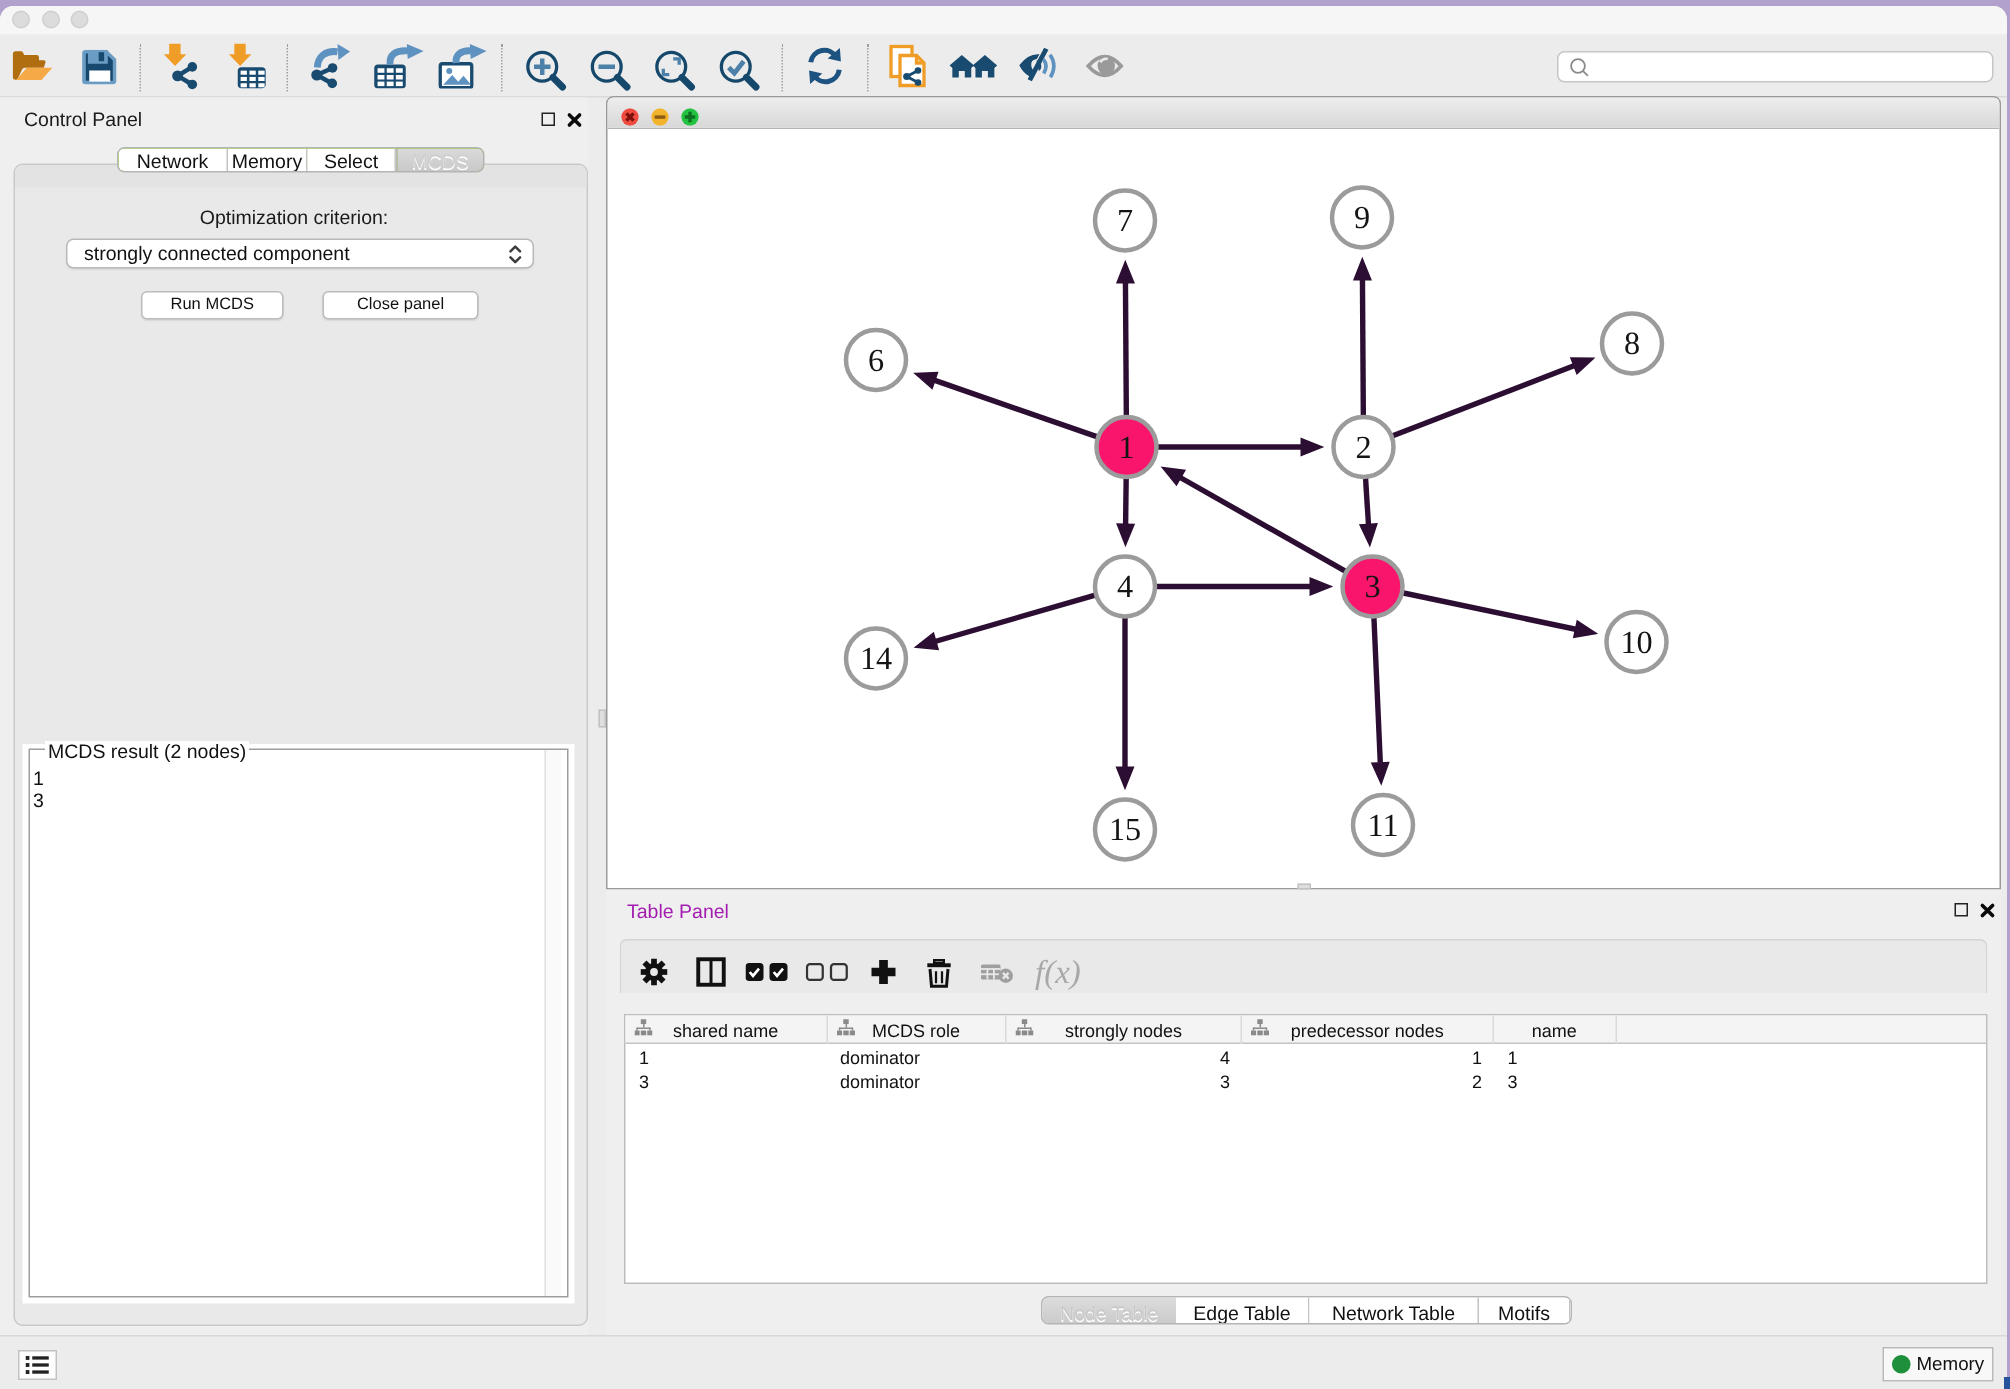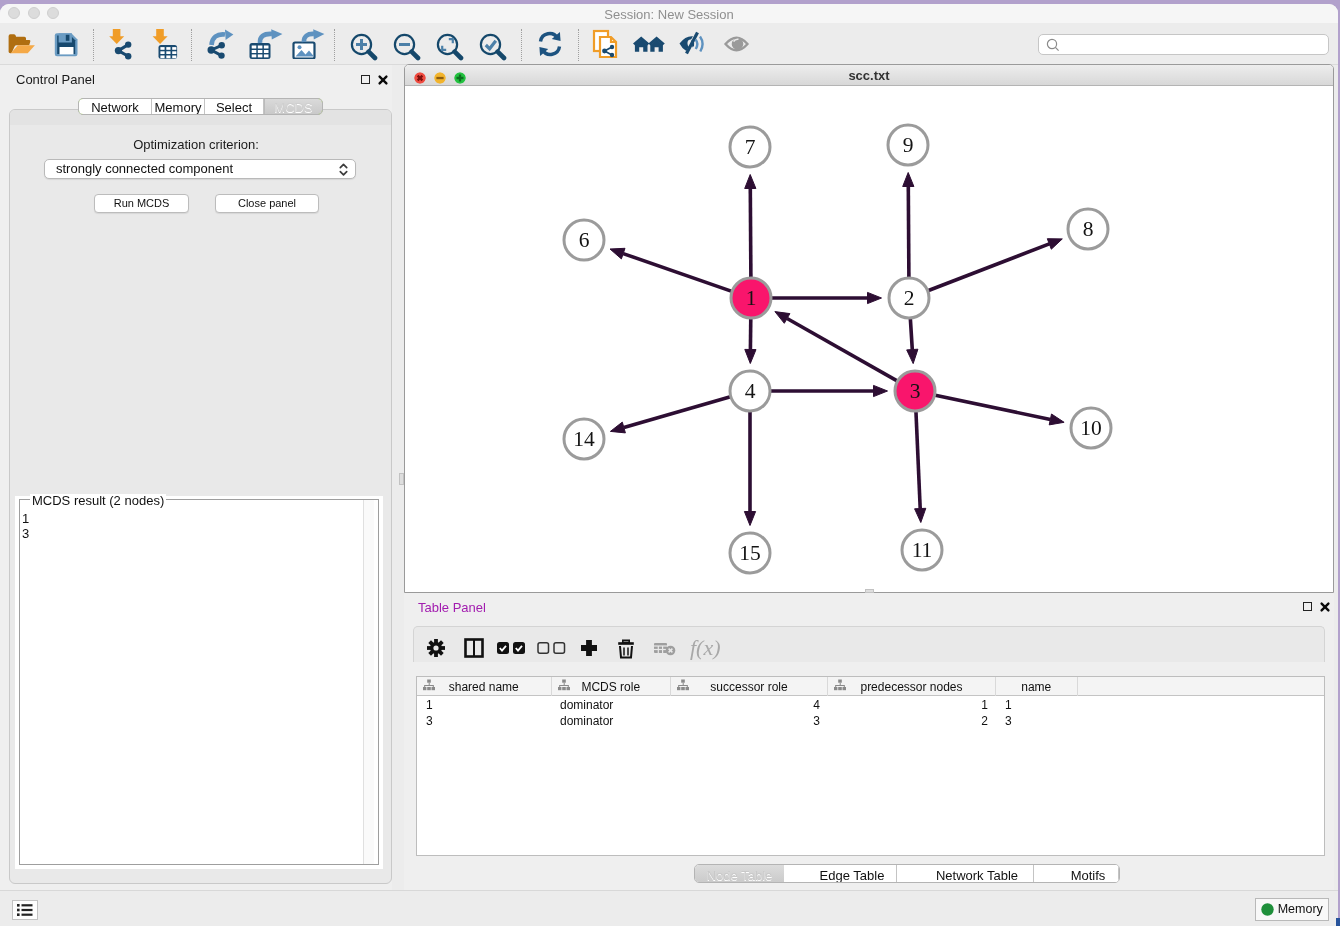--- a/index.html
+++ b/index.html
@@ -37,36 +37,35 @@
 #graph { position:absolute; left:0; top:22px; }
 
 #tpanel { position:absolute; left:404px; top:589px; width:930px; height:297px; background:#efefef; }
 #tptitle { position:absolute; left:14px; top:7px; font-size:13px; color:#a21caf; }
 #ttoolbar { position:absolute; left:9px; top:33px; width:912px; height:36px; background:#e9e9e9; border:1px solid #d4d4d4; border-radius:5px 5px 0 0; border-bottom:none;}
 #ttable { position:absolute; left:12px; top:83px; width:909px; height:180px; background:#fff; border:1px solid #bdbdbd; }
 #thead { position:absolute; left:0; top:0; width:100%; height:19px; background:#f4f4f4; border-bottom:1px solid #c4c4c4; }
 .th { position:absolute; top:0; height:19px; border-right:1px solid #d9d9d9; font-size:12px; color:#111; }
 .th .lbl { position:absolute; width:100%; text-align:center; top:3px; }
 .trow { position:absolute; font-size:12px; color:#111; height:16px; line-height:16px;}
-#ttabs { position:absolute; left:290px; top:271px; height:19px; display:flex; border:1px solid #b4b4b4; border-radius:5px; overflow:hidden; background:#fff;gap:24px; }
+#ttabs { position:absolute; left:290px; top:271px; height:19px; display:flex; border:1px solid #b4b4b4; border-radius:5px; overflow:hidden; background:#fff; }
 #ttabs .seg { font-size:13px; color:#111; text-align:center; padding-top:3px; border-right:1px solid #c4c4c4; background:#fff; }
 #ttabs .seg.sel { background:linear-gradient(#dcdcdc,#cbcbcb); color:#c9c9c9; text-shadow:0 1px 0 #fff; border-right:none;}
 
 #statusbar { position:absolute; left:0; top:886px; width:1338px; height:36px; background:#ececec; border-top:1px solid #d8d8d8; }
 #listbtn { position:absolute; left:12px; top:9px; width:26px; height:20px; background:#fdfdfd; border:1px solid #c2c2c2; }
 #membtn { position:absolute; right:9px; top:7px; width:74px; height:23px; background:#f8f8f8; border:1px solid #b9b9b9; font-size:12.5px; color:#111; text-align:center; line-height:21px; }
 </style>
 </head>
 <body>
 <div id="app">
   <div id="titlebar">
     <div class="tl" style="left:8px;top:3px;"></div>
     <div class="tl" style="left:28px;top:3px;"></div>
     <div class="tl" style="left:47px;top:3px;"></div>
-    <div id="wintitle">Session: New Session</div>
   </div>
   <div id="toolbar">
     <svg class="ticon" style="left:5px;top:8px;" width="36" height="26" viewBox="0 0 36 26">
         <path d="M3.6 20.8 L3.6 5.2 Q3.6 3.2 5.4 3.2 L8.8 3.2 Q10 3.2 10.4 4.1 L11.1 5.7 L19.4 5.7 Q21 5.7 21 7.3 L21 9.1 L24.4 9.1 Q25.7 9.3 25.3 10.6 L24.2 14.2 L11.6 14.2 Q10.2 14.3 9.6 15.5 L6.6 22 Q3.6 22.6 3.6 20.8 Z" fill="#b06e10"></path>
 <path d="M12.9 14.2 L29.9 14.2 L22.7 22.3 L5.7 22.3 Z" fill="#f5a947"></path>
       </svg>
     <svg class="ticon" style="left:52px;top:8px;" width="28" height="28" viewBox="0 0 28 28">
         <path d="M2.8 4.5 Q2.8 2.3 5 2.3 L19.3 2.3 L25.5 8.4 L25.5 23 Q25.5 25.2 23.3 25.2 L5 25.2 Q2.8 25.2 2.8 23 Z" fill="#6b9cc3"></path>
 <path d="M5.2 4.6 L18.5 4.6 L23.2 9.3 L23.2 22.9 L5.2 22.9 Z" fill="#17496e"></path>
 <rect x="6.6" y="2.3" width="13.3" height="9.2" fill="#6b9cc3"></rect>
@@ -256,21 +255,20 @@
           <path d="M3.6 3.6 L8.4 8.4 M8.4 3.6 L3.6 8.4" stroke="#7c100c" stroke-width="2.3"></path>
         </svg>
       <svg class="mtl" style="left:29px;" width="12" height="12" viewBox="0 0 12 12">
           <circle cx="6" cy="6" r="5.8" fill="#f2b42d"></circle>
           <rect x="2.4" y="4.9" width="7.2" height="2.3" fill="#8c5d10"></rect>
         </svg>
       <svg class="mtl" style="left:49px;" width="12" height="12" viewBox="0 0 12 12">
           <circle cx="6" cy="6" r="5.8" fill="#23c240"></circle>
           <path d="M6 2.5 L6 9.5 M2.5 6 L9.5 6" stroke="#0e7020" stroke-width="2.3"></path>
         </svg>
-      <div class="txt">scc.txt</div>
     </div>
     <svg id="graph" width="928" height="506" viewBox="0 0 928 506">
       <g stroke="#2d0e33" stroke-width="3.6" fill="#2d0e33">
       <line x1="345.9" y1="191.5" x2="345.3" y2="101.5"></line>
       <polygon points="345.2,87.5 350.9,101.5 339.7,101.5" stroke-width="1"></polygon>
       <line x1="327.6" y1="204.6" x2="218.2" y2="166.6"></line>
       <polygon points="205.0,162.0 220.0,161.3 216.4,171.9" stroke-width="1"></polygon>
       <line x1="365.5" y1="211.0" x2="462.5" y2="211.0"></line>
       <polygon points="476.5,211.0 462.5,216.6 462.5,205.4" stroke-width="1"></polygon>
       <line x1="345.8" y1="230.5" x2="345.4" y2="262.5"></line>
@@ -422,21 +420,21 @@
                 <rect x="4.2" y="0.5" width="3.6" height="3.2"></rect>
                 <rect x="5.7" y="3.7" width="1" height="2.3"></rect>
                 <rect x="1.7" y="6" width="8.6" height="1"></rect>
                 <rect x="1.2" y="6" width="1" height="2"></rect>
                 <rect x="9.8" y="6" width="1" height="2"></rect>
                 <rect x="0" y="8" width="3.4" height="3.2"></rect>
                 <rect x="4.2" y="8" width="3.6" height="3.2"></rect>
                 <rect x="8.5" y="8" width="3.5" height="3.2"></rect>
               </g>
             </svg>
-            <div class="lbl">successor role</div>
+            <div class="lbl">strongly nodes</div>
           </div>
         <div class="th" style="left:411px;width:168px;">
             <svg style="position:absolute;left:6px;top:2px;" width="12" height="13" viewBox="0 0 12 13">
               <g fill="#8a8a8a">
                 <rect x="4.2" y="0.5" width="3.6" height="3.2"></rect>
                 <rect x="5.7" y="3.7" width="1" height="2.3"></rect>
                 <rect x="1.7" y="6" width="8.6" height="1"></rect>
                 <rect x="1.2" y="6" width="1" height="2"></rect>
                 <rect x="9.8" y="6" width="1" height="2"></rect>
                 <rect x="0" y="8" width="3.4" height="3.2"></rect>

